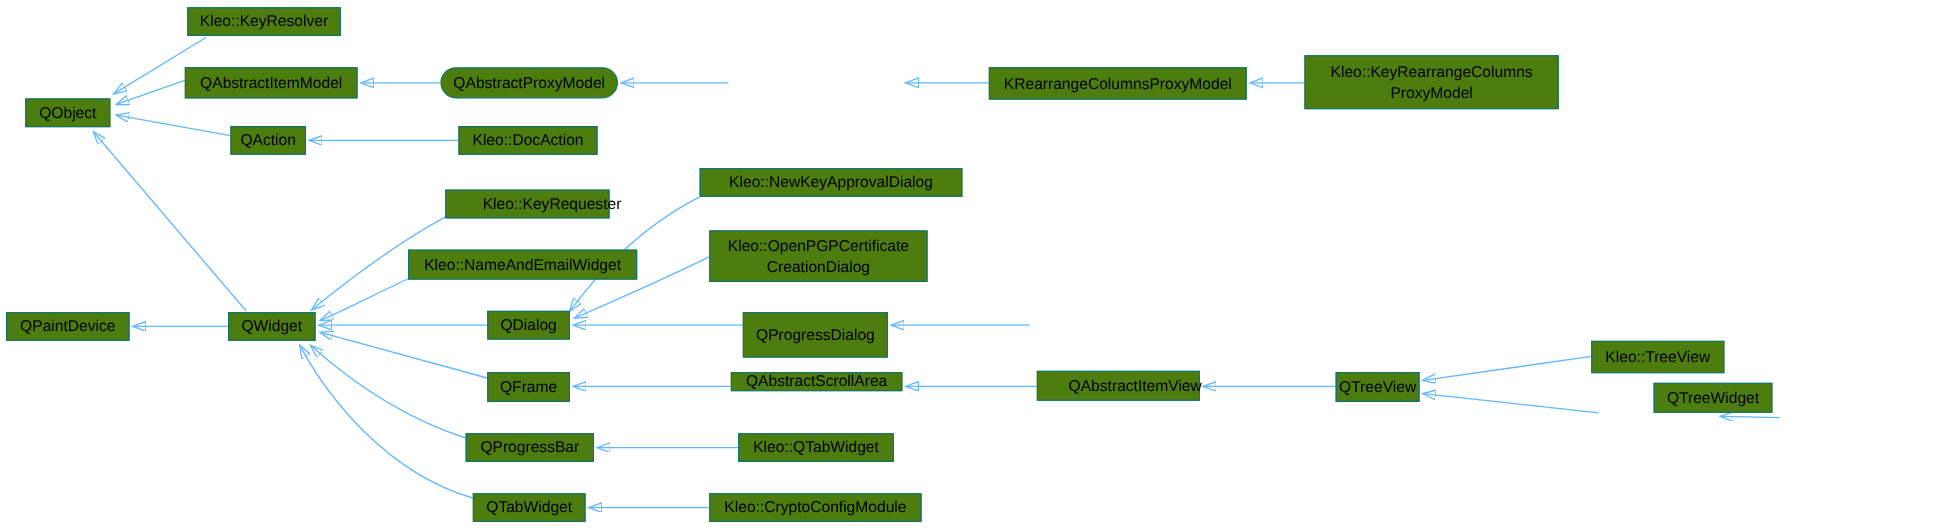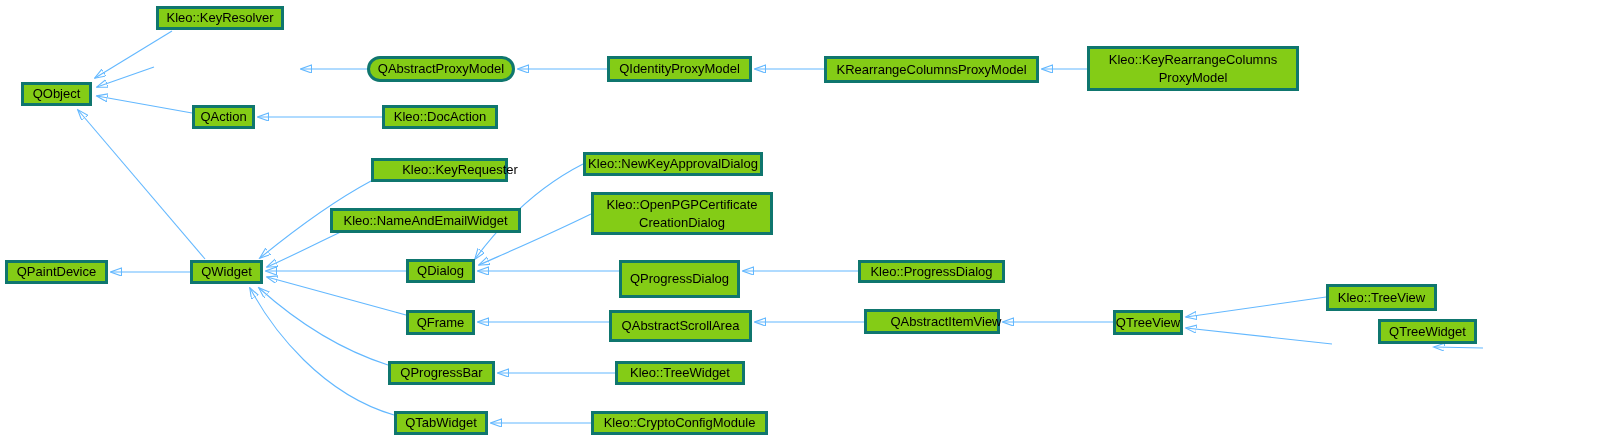--- a/index.html
+++ b/index.html
@@ -23,22 +23,22 @@
     height: 443px;
   }
   #edge-layer path {
     fill: none;
     stroke: #63b8ff;
     stroke-width: 1.1;
   }
   .node {
     position: absolute;
     box-sizing: border-box;
-    background: #84cc16;
-    border: 3px solid #0f766e;
+    background: #4d7c0f;
+    border: 1px solid #0f766e;
     color: #000000;
     font-size: 13px;
     line-height: 18px;
     display: flex;
     align-items: center;
     justify-content: center;
     text-align: center;
     white-space: pre-line;
     cursor: pointer;
     z-index: 2;
@@ -82,41 +82,40 @@
       <path d="M1326,297 L1186,317" marker-end="url(#arrow)"></path>
       <path d="M1332,344 L1186,328" marker-end="url(#arrow)"></path>
       <path d="M1483,348 L1434,347" marker-end="url(#arrow)"></path>
       <path d="M615,373 L498,373" marker-end="url(#arrow)"></path>
       <path d="M591,423 L491,423" marker-end="url(#arrow)"></path>
     </g>
   </svg>
 
   <div class="node" style="left:21px;  top:82px;  width:71px;  height:24px;">QObject</div>
   <div class="node" style="left:156px; top:6px;   width:128px; height:24px;">Kleo::KeyResolver</div>
+  <div class="node" style="left:154px; top:56px;  width:144px; height:26px;">QAbstractItemModel</div>
   <div class="node" style="left:367px; top:56px;  width:148px; height:26px;border-radius:13px;">QAbstractProxyModel</div>
-  <div class="node" style="left:607px; top:56px;  width:145px; height:26px;">QIdentityProxyModel</div>
   <div class="node" style="left:824px; top:56px;  width:215px; height:27px;">KRearrangeColumnsProxyModel</div>
   <div class="node" style="left:1087px;top:46px;  width:212px; height:45px;">Kleo::KeyRearrangeColumns
 ProxyModel</div>
   <div class="node" style="left:192px; top:105px; width:63px;  height:24px;">QAction</div>
   <div class="node" style="left:382px; top:105px; width:116px; height:24px;">Kleo::DocAction</div>
   <div class="node" style="left:5px;   top:260px; width:103px; height:24px;">QPaintDevice</div>
   <div class="node" style="left:190px; top:260px; width:73px;  height:24px;">QWidget</div>
   <div class="node" style="left:371px; top:158px; width:137px; height:24px;padding-left:41px;">Kleo::KeyRequester</div>
-  <div class="node" style="left:330px; top:208px; width:191px; height:25px;">Kleo::NameAndEmailWidget</div>
-  <div class="node" style="left:583px; top:140px; width:180px; height:24px;margin-top:12px;">Kleo::NewKeyApprovalDialog</div>
+  <div class="node" style="left:340px; top:208px; width:191px; height:25px;">Kleo::NameAndEmailWidget</div>
+  <div class="node" style="left:583px; top:140px; width:219px; height:24px;">Kleo::NewKeyApprovalDialog</div>
   <div class="node" style="left:591px; top:192px; width:182px; height:43px;">Kleo::OpenPGPCertificate
 CreationDialog</div>
   <div class="node" style="left:406px; top:259px; width:69px;  height:24px;">QDialog</div>
   <div class="node" style="left:619px; top:260px; width:121px; height:38px;">QProgressDialog</div>
-  <div class="node" style="left:858px; top:260px; width:147px; height:23px;">Kleo::ProgressDialog</div>
   <div class="node" style="left:406px; top:310px; width:69px;  height:25px;">QFrame</div>
-  <div class="node" style="left:609px; top:310px; width:143px; height:32px;">QAbstractScrollArea</div>
+  <div class="node" style="left:609px; top:310px; width:143px; height:16px;">QAbstractScrollArea</div>
   <div class="node" style="left:864px; top:309px; width:136px; height:25px;padding-left:28px;">QAbstractItemView</div>
   <div class="node" style="left:1113px;top:310px; width:70px;  height:25px;">QTreeView</div>
   <div class="node" style="left:1326px;top:284px; width:111px; height:27px;">Kleo::TreeView</div>
   <div class="node" style="left:1332px;top:319px; width:99px;  height:25px;margin-left:46px;">QTreeWidget</div>
   <div class="node" style="left:388px; top:361px; width:107px; height:24px;">QProgressBar</div>
-  <div class="node" style="left:615px; top:361px; width:130px; height:24px;">Kleo::TreeWidget</div>
+  <div class="node" style="left:615px; top:361px; width:130px; height:24px;">Kleo::QTabWidget</div>
   <div class="node" style="left:394px; top:411px; width:94px;  height:24px;">QTabWidget</div>
   <div class="node" style="left:591px; top:411px; width:177px; height:24px;">Kleo::CryptoConfigModule</div>
 
 </div>
 
 </body></html>

